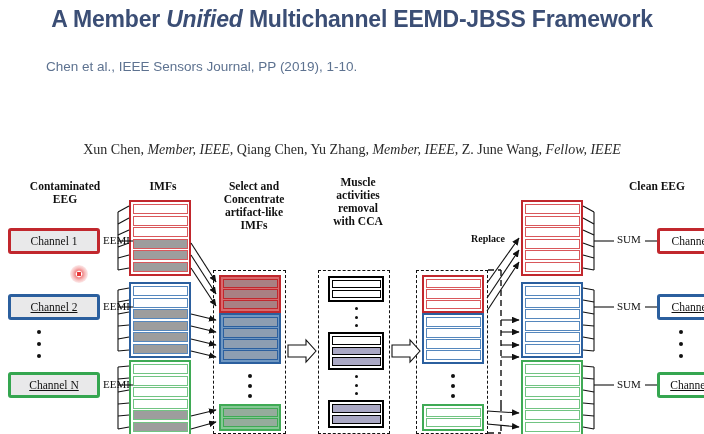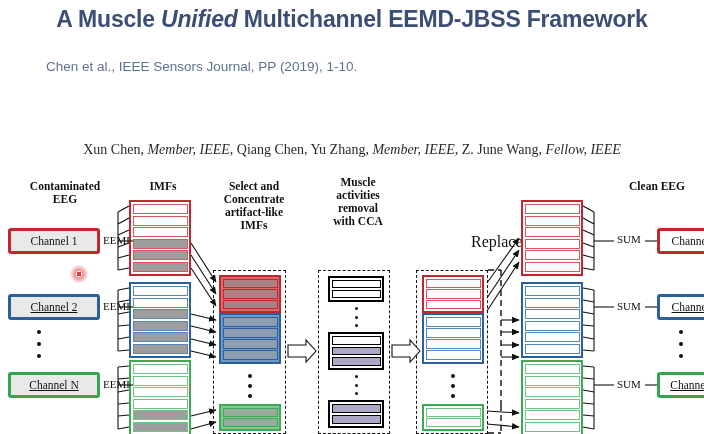--- a/index.html
+++ b/index.html
@@ -83,21 +83,21 @@
   }
   .col-head.wrap { white-space: normal; }
 
   .inline-label {
     position: absolute;
     font-family: "Liberation Serif", serif;
     font-size: 11px;
     color: #111;
     white-space: nowrap;
   }
-  .inline-label.bold { font-weight: normal; font-size: 16px; }
+  .inline-label.bold { font-weight: bold; font-size: 10px; }
 
   
   .chan-box {
     position: absolute;
     box-sizing: border-box;
     border-width: 3px;
     border-style: solid;
     border-radius: 3px;
     background: #e9e9ea;
     font-family: "Liberation Serif", serif;
@@ -232,21 +232,21 @@
         rgba(228,40,40,0.55) 30%,
         rgba(228,40,40,0.30) 48%,
         rgba(228,40,40,0.10) 70%,
         rgba(228,40,40,0.0) 100%);
   }
 </style>
 </head>
 <body>
 
 <div id="slide-title">
-  <span>A Muscle </span><span class="ital">Unified</span><span> Multichannel EEMD-JBSS Framework</span>
+  <span>A Member </span><span class="ital">Unified</span><span> Multichannel EEMD-JBSS Framework</span>
 </div>
 
 <div id="citation">Chen et al., IEEE Sensors Journal, PP (2019), 1-10.</div>
 
 <div id="paper-title">
 </div>
 
 <div id="paper-authors">
   <span>Xun Chen, </span><span class="ital">Member, IEEE</span><span>, Qiang Chen, Yu Zhang, </span><span class="ital">Member, IEEE</span><span>, Z. June Wang, </span><span class="ital">Fellow, IEEE</span>
 </div>

